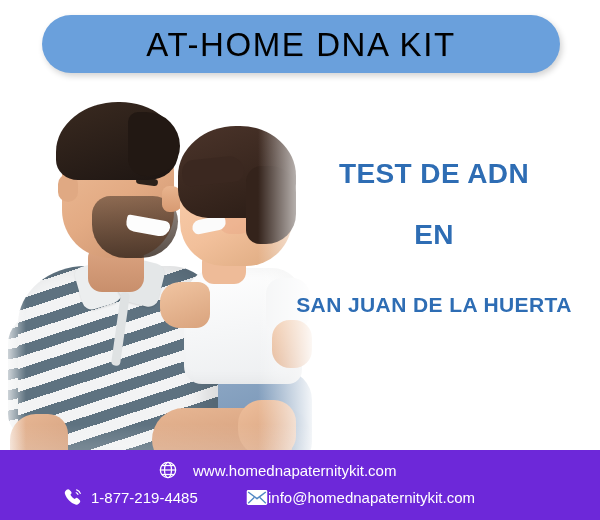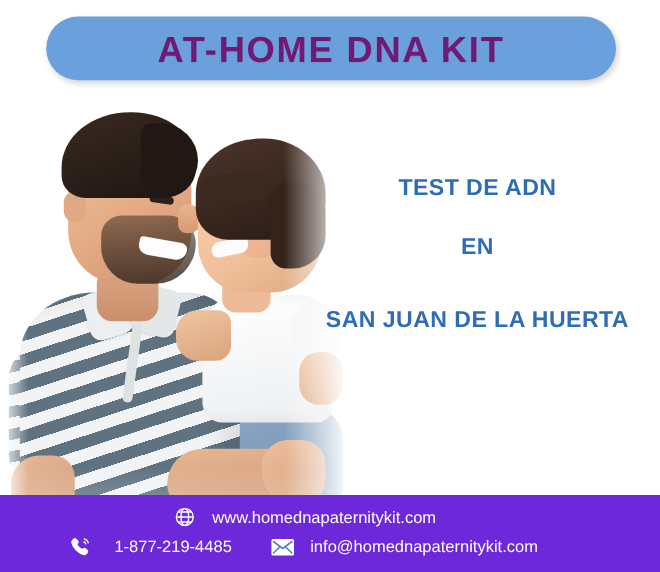--- a/index.html
+++ b/index.html
@@ -29,23 +29,23 @@
     height:58px;
     background:#6AA0DC;
     border-radius:29px;
     box-shadow:2px 3px 6px rgba(0,0,0,0.18);
     display:flex;
     align-items:center;
     justify-content:center;
     z-index:5;
   }
   #header-title {
-    color:#701a75;
+    color:#000000;
     font-size:33px;
-    font-weight:bold;
+    font-weight:normal;
     letter-spacing:1.6px;
     line-height:1;
     white-space:nowrap;
     text-shadow:0 1px 1px rgba(0,0,0,0.06);
   }
 
   
   #photo {
     position:absolute;
     left:0px;
@@ -247,21 +247,21 @@
   #headline-block {
     position:absolute;
     left:268px;
     top:160px;
     width:332px;
     z-index:4;
     text-align:center;
   }
   .headline {
     color:#2E6DB4;
-    font-size:21px;
+    font-size:28px;
     font-weight:bold;
     letter-spacing:0.4px;
     line-height:1;
     white-space:nowrap;
   }
   #headline-line-1 { margin-bottom:0px; }
   #headline-line-2 { margin-top:33px; }
   #headline-line-3 { margin-top:45px; font-size:21px; }
 
   
@@ -297,22 +297,22 @@
   }
   .footer-icon {
     display:inline-flex;
     align-items:center;
     justify-content:center;
     width:22px;
     height:22px;
     flex:0 0 22px;
   }
   .footer-text { margin-left:14px; }
-  #footer-row-phone .footer-text { margin-left:20px; }
-  #footer-row-email .footer-text { margin-left:14px; }
+  #footer-row-phone .footer-text { margin-left:7px; }
+  #footer-row-email .footer-text { margin-left:0; }
 </style>
 </head>
 <body>
 
 <div id="card">
 
   <div id="header-banner">
     <div id="header-title">AT-HOME DNA KIT</div>
   </div>
 

